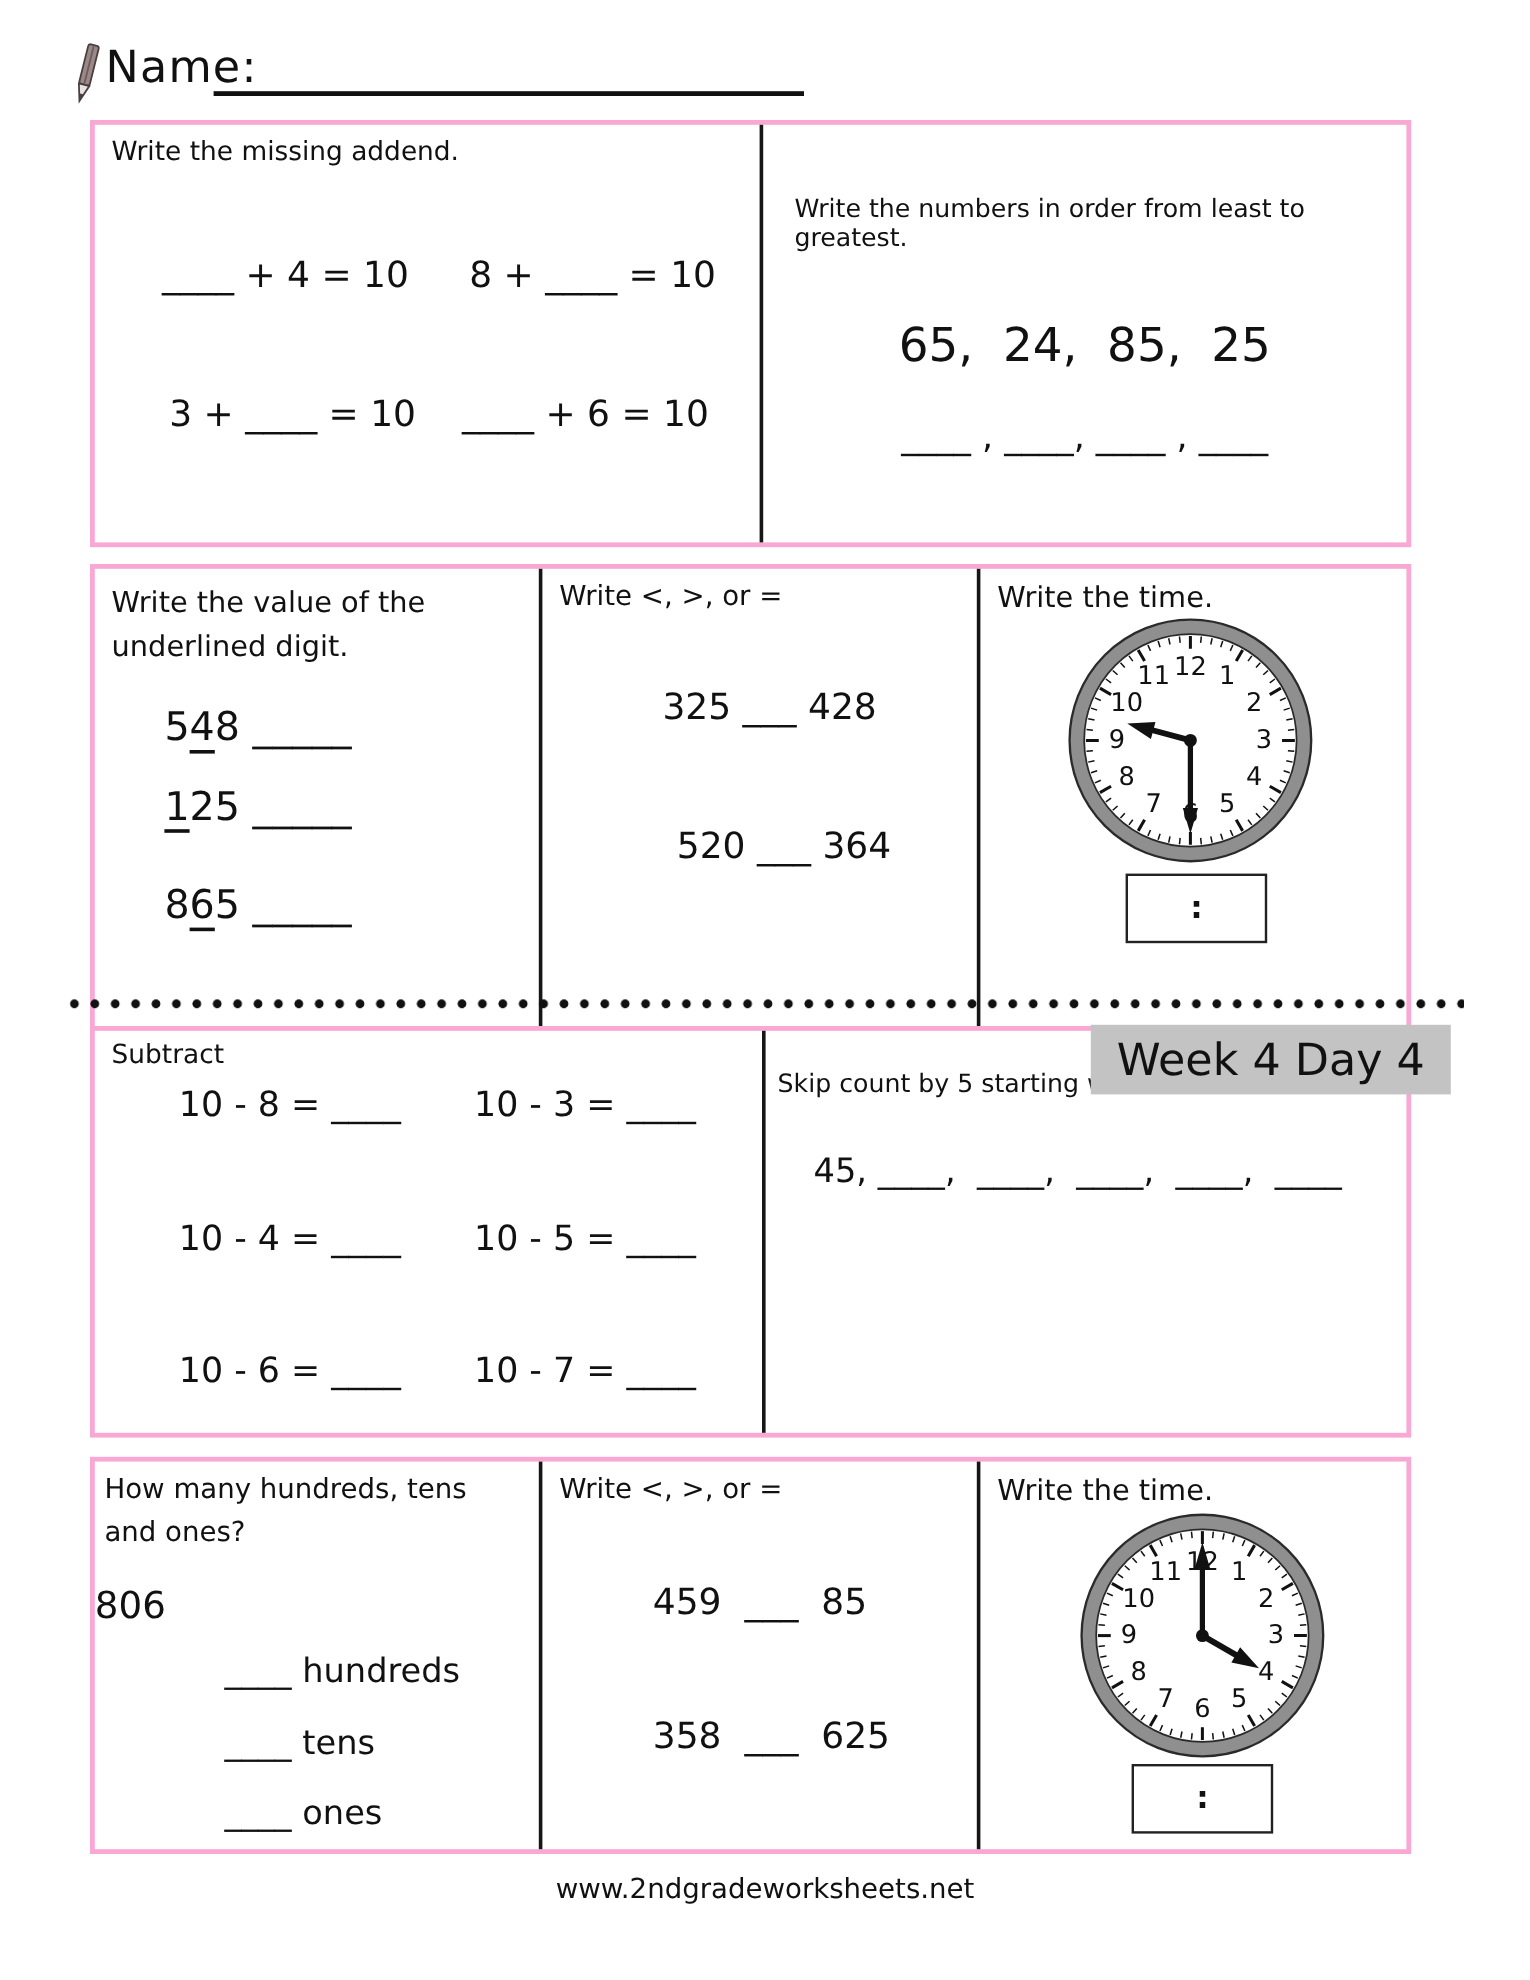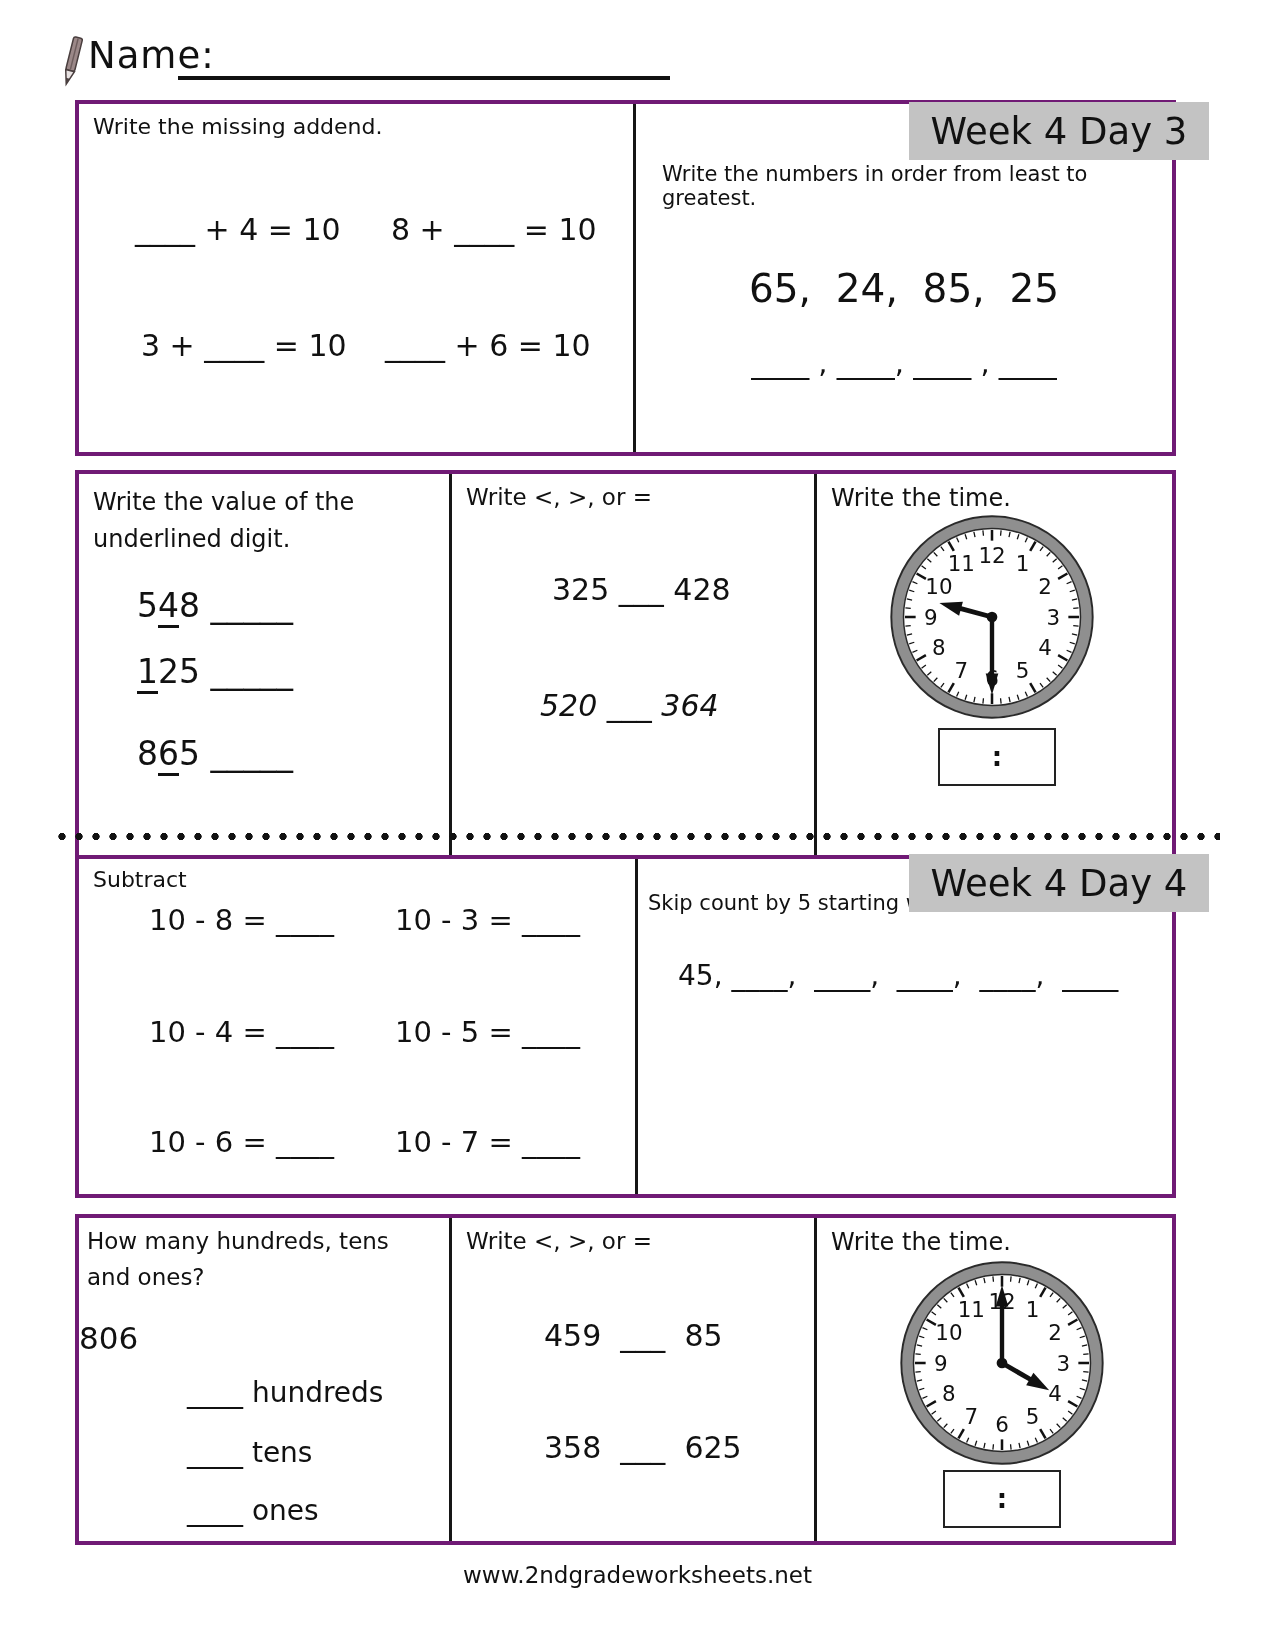--- a/index.html
+++ b/index.html
@@ -6,21 +6,21 @@
   .page{
     position:relative;width:1275px;height:1650px;background:#ffffff;
     font-family:"DejaVu Sans",sans-serif;color:#111;overflow:hidden;border-radius:21px;
   }
   
   .name-row{position:absolute;left:56px;top:30px;height:56px;}
   .pen{position:absolute;left:0;top:4px;}
   .name-label{position:absolute;left:32px;top:4px;font-size:37px;letter-spacing:1px;}
   .name-line{position:absolute;left:122px;top:46px;width:492px;height:4px;background:#111;}
   
-  .wbox{position:absolute;left:75px;width:1101px;border:4px solid #701a75;box-sizing:border-box;display:flex;background:#fff;}
+  .wbox{position:absolute;left:75px;width:1101px;border:4px solid #f9a8d4;box-sizing:border-box;display:flex;background:#fff;}
   .box1{top:100px;height:356px;}
   .box2{top:470px;height:396px;}
   .box3{top:855px;height:343px;}
   .box4{top:1214px;height:331px;}
   .cell{position:relative;box-sizing:border-box;}
   .cell + .cell{border-left:3px solid #161616;}
   .box1 .c1{width:554px;}
   .box1 .c2{flex:1;}
   .box3 .c1{width:556px;}
   .box3 .c2{flex:1;}
@@ -89,34 +89,33 @@
       <span class="prob" style="left:56px;top:108px;">____ + 4 = 10</span>
       <span class="prob" style="left:312px;top:108px;">8 + ____ = 10</span>
       <span class="prob" style="left:62px;top:224px;">3 + ____ = 10</span>
       <span class="prob" style="left:306px;top:224px;">____ + 6 = 10</span>
     </div>
     <div class="cell c2">
       <div class="instr" style="left:26px;top:58px;font-size:21px;">Write the numbers in order from least to greatest.</div>
       <div class="ord-nums">65,  24,  85,  25</div>
       <div class="ord-blanks">____ , ____, ____ , ____</div>
     </div>
-    <div class="banner">Week 4 Day 3</div>
   </div>
 
   <div class="wbox box2">
     <div class="cell colA">
       <div class="instr two" style="font-size:24px;">Write the value of the underlined digit.</div>
       <div class="ud-item" style="top:84px;margin-top:28px;"><span>5</span><span class="udig">4</span><span>8</span><span> _____</span></div>
       <div class="ud-item" style="top:178px;"><span></span><span class="udig">1</span><span>25</span><span> _____</span></div>
       <div class="ud-item" style="top:260px;"><span>8</span><span class="udig">6</span><span>5</span><span> _____</span></div>
     </div>
     <div class="cell colB">
       <div class="instr" style="font-size:23px;">Write &lt;, &gt;, or =</div>
       <span class="cmp" style="left:100px;top:98px;text-align:right;">325 ___ 428</span>
-      <span class="cmp" style="left:88px;top:214px;font-style:italic;">520 ___ 364</span>
+      <span class="cmp" style="left:112px;top:214px;">520 ___ 364</span>
     </div>
     <div class="cell colC">
       <div class="instr" style="font-size:24px;">Write the time.</div>
       <div class="clock-wrap" style="left:68px;top:36px;">
         <svg class="clock" width="214" height="214" viewBox="-110 -110 220 220">
           <circle r="97" fill="#ffffff" stroke="#8f8f8f" stroke-width="12"></circle>
           <circle r="103.5" fill="none" stroke="#2a2a2a" stroke-width="2"></circle>
           <circle r="91" fill="none" stroke="#2a2a2a" stroke-width="1.5"></circle>
           <g class="ticks">
               <line x1="0.00" y1="-78.50" x2="0.00" y2="-89.50" stroke="#111" stroke-width="2.6"></line>

